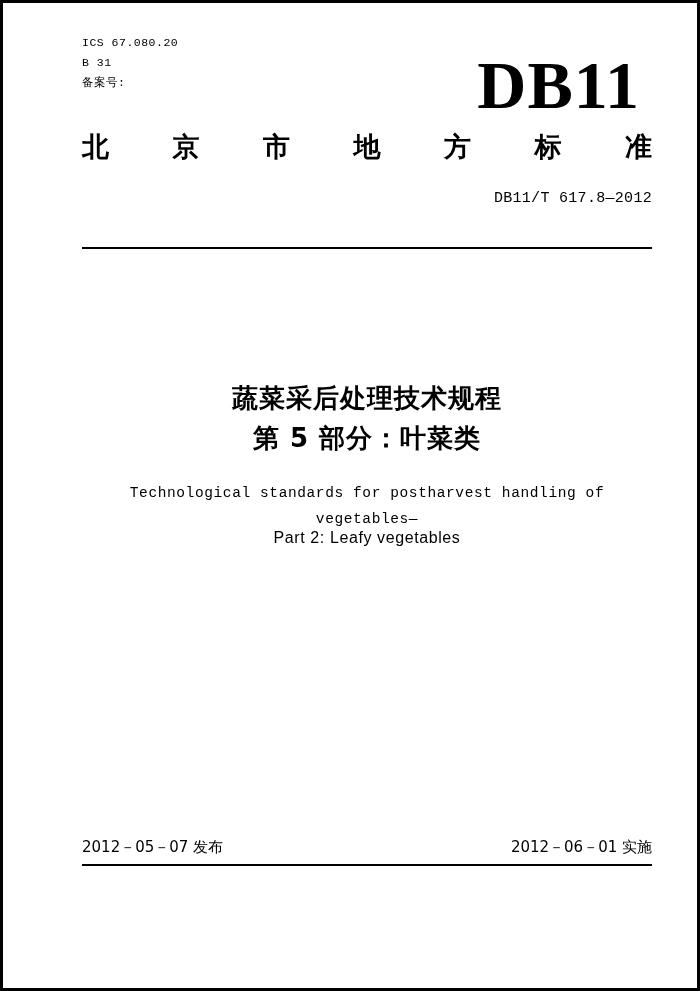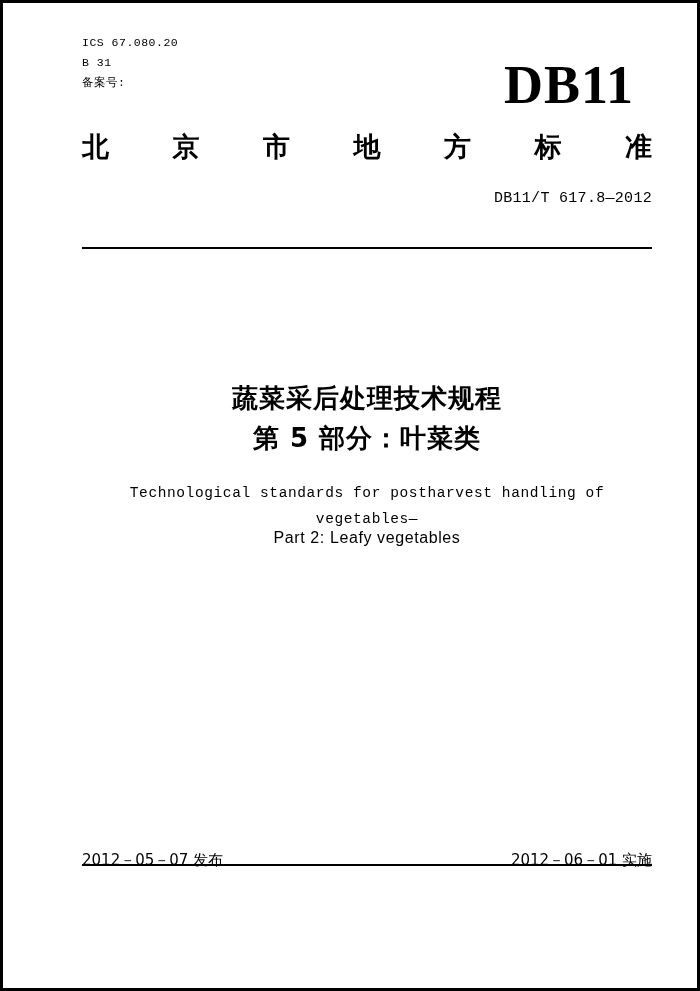--- a/index.html
+++ b/index.html
@@ -47,25 +47,25 @@
     line-height: 20px;
     letter-spacing: 0.5px;
     white-space: nowrap;
   }
   .ics-line {
     display: block;
   }
 
   .db-logo {
     position: absolute;
-    right: 18px;
+    right: 12px;
     top: 58px;
     font-family: "Liberation Serif", serif;
     font-weight: bold;
-    font-size: 54px;
+    font-size: 68px;
     letter-spacing: 1px;
     line-height: 54px;
     white-space: nowrap;
   }
 
   .std-title {
     position: absolute;
     left: 0;
     top: 130px;
     width: 570px;
@@ -144,21 +144,20 @@
   .dates {
     position: absolute;
     left: 0;
     top: 838px;
     width: 570px;
     display: flex;
     justify-content: space-between;
     font-family: "DejaVu Sans", sans-serif;
     font-size: 15px;
     white-space: nowrap;
-    margin-top: 13px;
   }
   .rule-bottom {
     position: absolute;
     left: 0;
     top: 864px;
     width: 570px;
     height: 0;
     border-top: 2px solid #000;
   }
   .issuer {

